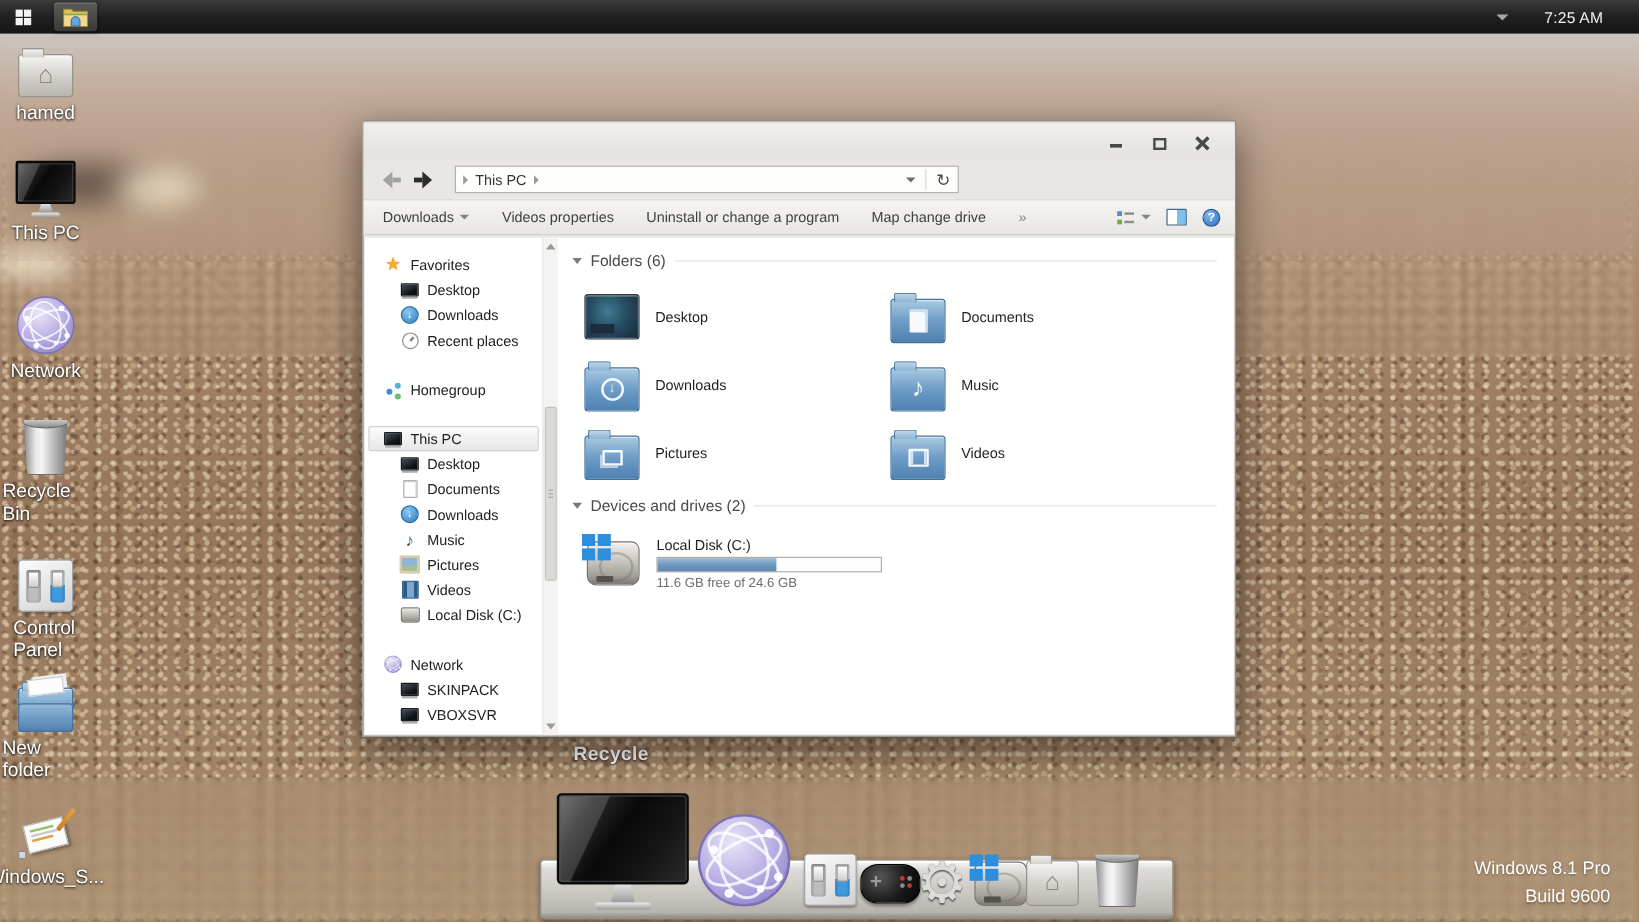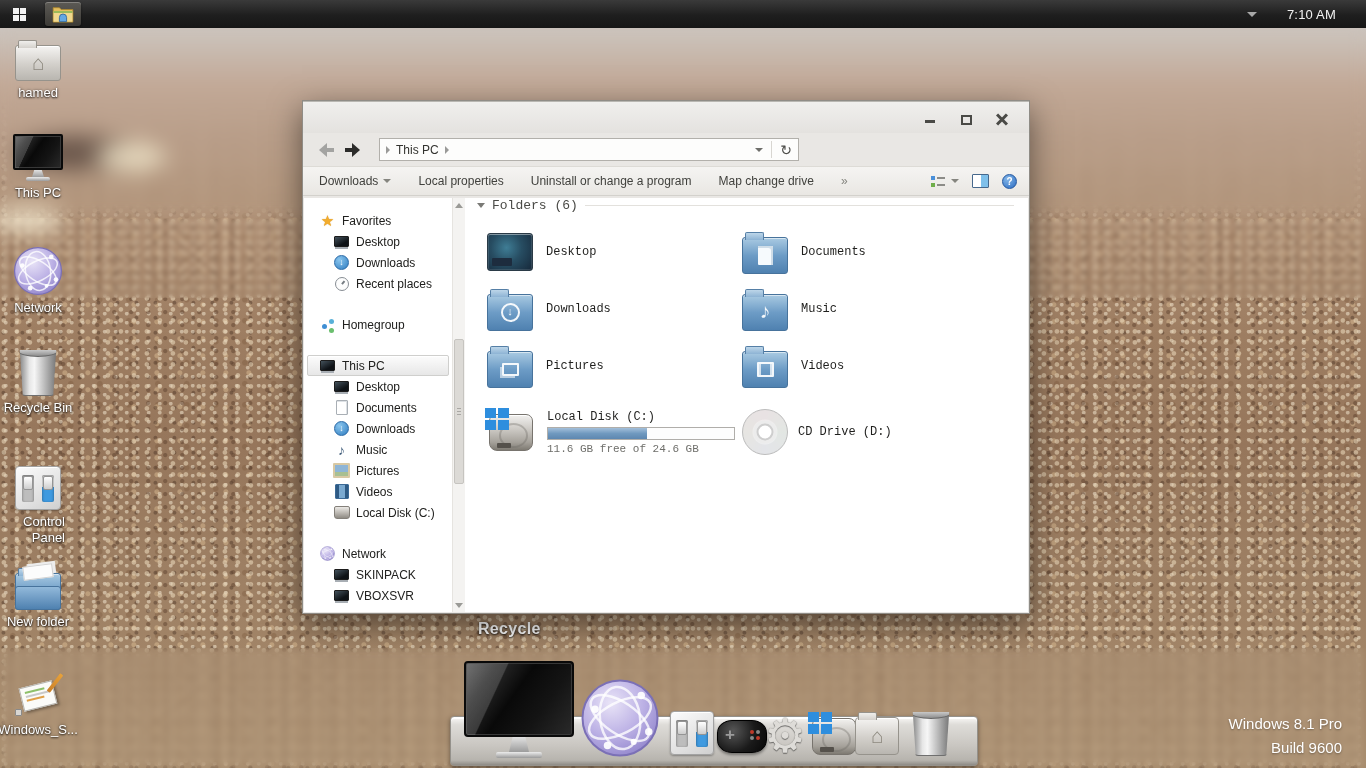--- a/index.html
+++ b/index.html
@@ -35,21 +35,21 @@
   .win-logo i { background:#f2f2f2; }
   .tb-explorer { margin-left:19px; width:36px; height:24px; border-radius:3px;
     background:linear-gradient(180deg,#5c5a55,#3c3a36); box-shadow:inset 0 1px 0 rgba(255,255,255,.25),0 1px 2px rgba(0,0,0,.5);
     display:flex; align-items:center; justify-content:center; }
   .tb-spacer { flex:1; }
   .tray-chev { width:0; height:0; border-left:5px solid transparent; border-right:5px solid transparent; border-top:5px solid #a8a8a8; margin-right:30px; }
   .tb-time { color:#f2f2f2; font-size:13px; margin-right:30px; letter-spacing:.2px; }
 
   
   .desk-item { position:absolute; left:2px; width:72px; display:flex; flex-direction:column; align-items:center; z-index:5; cursor:pointer; }
-  .desk-label { margin-top:4px; font-size:13px; color:#fff; text-align:right; line-height:1.2; text-shadow:0 1px 2px rgba(0,0,0,.85),0 0 3px rgba(0,0,0,.5); }
+  .desk-label { margin-top:4px; font-size:16px; color:#fff; text-align:left; line-height:1.2; text-shadow:0 1px 2px rgba(0,0,0,.85),0 0 3px rgba(0,0,0,.5); }
   
   .gfold { position:relative; width:46px; height:36px; border-radius:3px; margin-top:7px;
     background:linear-gradient(180deg,#f5f4f2,#d2cfca 55%,#b9b6b0); border:1px solid #96938c; box-shadow:inset 0 1px 0 #fff; }
   .gfold::before { content:""; position:absolute; top:-6px; left:2px; width:17px; height:7px; border-radius:2px 2px 0 0;
     background:linear-gradient(180deg,#f0efec,#d4d1cc); border:1px solid #96938c; border-bottom:none; }
   .gfold .home { position:absolute; inset:0; display:flex; align-items:center; justify-content:center; font-size:21px; font-weight:bold; color:#8d897f; }
   
   .mon { display:flex; flex-direction:column; align-items:center; }
   .mon .scr { background:linear-gradient(125deg,#585858 0%,#2c2c2c 20%,#090909 45%,#141414 70%,#2a2a2a); border:2px solid #0a0a0a; border-radius:2px; box-shadow:inset 0 0 0 1px #383838; position:relative; overflow:hidden;}
   .mon .scr::after { content:""; position:absolute; inset:0; background:linear-gradient(115deg,rgba(255,255,255,.16) 0 30%,transparent 31%); }
@@ -167,21 +167,21 @@
   
   .sb { width:13px; background:#f4f3f1; border-left:1px solid #e6e4e0; position:relative; }
   .sb-up,.sb-dn { position:absolute; left:0; right:0; height:14px; display:flex; align-items:center; justify-content:center; }
   .sb-up { top:0; } .sb-dn { bottom:0; }
   .sb-up i { border-left:4px solid transparent; border-right:4px solid transparent; border-bottom:5px solid #9a9a96; }
   .sb-dn i { border-left:4px solid transparent; border-right:4px solid transparent; border-top:5px solid #9a9a96; }
   .sb-thumb { position:absolute; left:1px; right:1px; top:34%; height:35%; background:#dcdad6; border:1px solid #c6c4c0; border-radius:2px; }
   .sb-thumb::before { content:""; position:absolute; left:2px; right:2px; top:50%; height:1px; background:#aaa8a4; box-shadow:0 3px 0 #aaa8a4,0 -3px 0 #aaa8a4; }
 
   
-  .main { flex:1; padding:0 6px 0 12px;font-family:Liberation Mono, monospace; }
+  .main { flex:1; padding:12px 6px 0 12px; }
   .ghead { display:flex; align-items:center; gap:7px; margin-bottom:10px; cursor:pointer; }
   .ghead .tri { width:0; height:0; border-left:4px solid transparent; border-right:4px solid transparent; border-top:5px solid #7a7a76; }
   .ghead .gtitle { font-size:13px; color:#4a4a46; white-space:nowrap; }
   .ghead .gline { flex:1; height:1px; background:#e3e1dd; margin-right:8px; }
   .fgrid { display:grid; grid-template-columns:255px 255px; margin-left:10px; margin-bottom:8px; }
   .fitem { height:57px; display:flex; align-items:center; gap:13px; cursor:pointer; }
   .fitem .flabel { font-size:12px; color:#1f1f1d; }
   .screen46 { position:relative; width:46px; height:38px; border-radius:3px; border:1px solid #2a3a46;
     background:radial-gradient(circle at 42% 38%,#3f7d95 0%,#274d62 45%,#16283a 100%); box-shadow:inset 0 1px 0 rgba(255,255,255,.35),inset 0 0 0 1px rgba(255,255,255,.12); }
   .screen46::after { content:""; position:absolute; left:4px; bottom:4px; width:20px; height:8px; background:#1d2c3e; border-radius:1px; }
@@ -294,21 +294,21 @@
       <i></i>
       <i></i>
     </div>
   <div class="tb-explorer">
     <svg width="22" height="18" viewBox="0 0 24 20">
         <use href="#tb-folder-sym"></use>
       </svg>
   </div>
   <div class="tb-spacer"></div>
   <div class="tray-chev"></div>
-  <div class="tb-time">7:10 AM</div>
+  <div class="tb-time">7:25 AM</div>
 </div>
 
 <div class="desk-item" style="top:38px">
   <div class="gfold">
       <span class="home">⌂</span>
     </div>
   <div class="desk-label">hamed</div>
 </div>
 <div class="desk-item" style="top:134px">
   <div class="mon mon-desk">
@@ -383,21 +383,21 @@
       <span class="crumb-div"></span>
       <span class="refresh">↻</span>
     </div>
   </div>
   <div class="toolbar">
     <div class="tb-item">
       <span>Downloads</span>
       <span class="tb-caret"></span>
     </div>
     <div class="tb-item">
-        <span>Local properties</span>
+        <span>Videos properties</span>
       </div>
     <div class="tb-item">
         <span>Uninstall or change a program</span>
       </div>
     <div class="tb-item">
         <span>Map change drive</span>
       </div>
     <div class="tb-item" style="color:#85857f">
         <span>»</span>
       </div>
@@ -543,43 +543,44 @@
         <div class="fitem">
           <div class="fld">
               <span class="g">
                 <span class="g-film"></span>
               </span>
             </div>
           <span class="flabel">Videos</span>
         </div>
       </div>
 
+      <div class="ghead">
+        <span class="tri"></span>
+        <span class="gtitle">Devices and drives (2)</span>
+        <span class="gline"></span>
+      </div>
       <div class="dgrid">
         <div class="ditem">
           <div class="hdd46">
             <div class="hdd-body"></div>
             <div class="winflag flag-hdd">
                 <i></i>
                 <i></i>
                 <i></i>
                 <i></i>
               </div>
           </div>
           <div class="dinfo">
             <span class="dname">Local Disk (C:)</span>
             <div class="dbar">
               <div class="dfill" style="width: 53%;"></div>
             </div>
             <span class="dsub">11.6 GB free of 24.6 GB</span>
           </div>
         </div>
-        <div class="ditem">
-          <div class="cd46"></div>
-          <span class="dname">CD Drive (D:)</span>
-        </div>
       </div>
     </div>
   </div>
 </div>
 
 <div class="dock">
   <div class="dock-tip">Recycle</div>
   <div class="shelf"></div>
   <div class="dock-ic d-mon">
     <div class="mon mon-dock">

